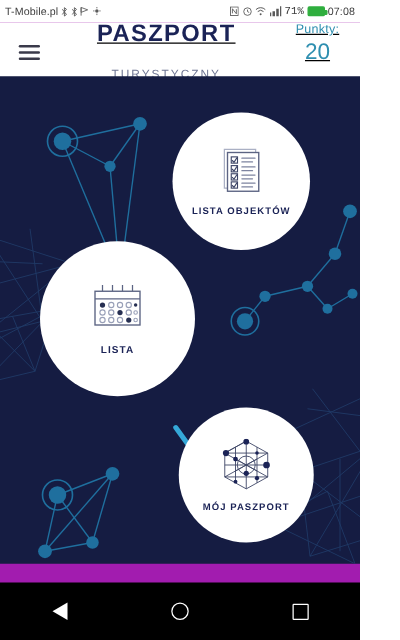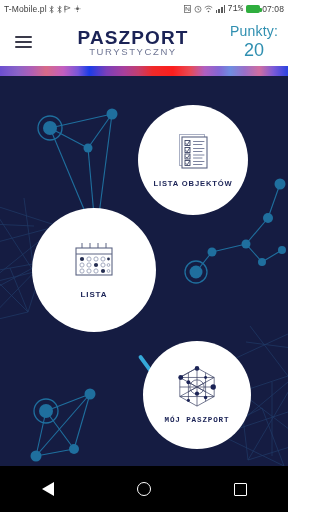--- a/index.html
+++ b/index.html
@@ -29,57 +29,57 @@
   .sb-pct{ font-size:8.5px; color:#3c3c3c;font-family:Liberation Mono, monospace; }
   .sb-time{ font-size:8.5px; color:#3c3c3c; }
   .bars { display:inline-flex; align-items:flex-end; gap:1px; height:8px; }
   .bars i { display:block; width:1.6px; background:#5a5a5a; }
   .bars i:nth-child(1){height:3px;} .bars i:nth-child(2){height:4.5px;}
   .bars i:nth-child(3){height:6px;} .bars i:nth-child(4){height:8px;}
 
   
   .header {
     position:absolute; top:18px; left:0; width:288px; height:48px;
-    background:#ffffff; display:flex; align-items:center;
+    background:#ffffff; display:flex; align-items:flex-start;text-decoration:underline;
   }
   .hamburger {
     width:46px; height:48px; display:flex; flex-direction:column;
     align-items:center; justify-content:center; gap:3.5px; cursor:pointer;
   }
   .hamburger span { display:block; width:17px; height:1.4px; background:#3a3a4a; border-radius:1px; }
   .titleblock { flex:1; text-align:center; line-height:1; padding-right:4px; }
   .title-main {
     font-size:19px; font-weight:700; color:#1b2356; letter-spacing:1.1px;
   }
   .title-sub {
-    font-size:9.5px; font-weight:400; color:#6f7694; letter-spacing:1.6px; margin-top:0;
+    font-size:9.5px; font-weight:400; color:#6f7694; letter-spacing:1.6px; margin-top:18px;
   }
   .points {
     width:64px; text-align:center; line-height:1.15; padding-right:4px;
   }
-  .points-label { font-size:14px; color:#2f8fb0; letter-spacing:.2px; }
+  .points-label { font-size:10px; color:#2f8fb0; letter-spacing:.2px; }
   .points-value { font-size:18px; color:#2f8fb0; font-weight:400; margin-top:1px; }
 
   
   .gradstrip {
     position:absolute; top:66px; left:0; width:288px; height:10px;
     background:
       linear-gradient(90deg,
         #6c4fd0 0%, #8a63c8 6%, #b05fb5 11%, #d66a88 16%,
         #c25ec0 22%, #7a57d8 27%, #1b3ce8 31%,
         #7b3fb8 37%, #a73f9c 43%, #c43e6f 48%,
         #ef2a2a 53%, #fb1e1e 60%, #e84a55 66%,
         #b05fc0 71%, #8467d4 76%, #6f8de0 80%,
         #9a6fc8 85%, #d06ea0 90%, #7a5ad8 95%, #2b43e0 100%);
     filter:blur(0.3px);
   }
 
   
   .main {
-    position:absolute; top:76px; left:0; width:316px; height:390px;
+    position:absolute; top:61px; left:0; width:316px; height:390px;
     background:#151c42; overflow:hidden;
   }
   .bgsvg { position:absolute; inset:0; width:288px; height:390px; display:block; }
 
   
   .connector { position:absolute; background:#35a8d8; border-radius:2px; }
   .conn-a { width:4px; height:34px; left:141px; top:188px; transform:rotate(38deg); transform-origin:center; }
   .conn-b { width:4px; height:36px; left:148px; top:276px; transform:rotate(-36deg); transform-origin:center; }
 
   
@@ -94,21 +94,21 @@
     text-align:center; white-space:nowrap;
   }
 
   .c-lista { width:110px; height:110px; left:138px; top:29px; }
   .c-lista .cicon { margin-bottom:9px; }
   .c-lista .clabel { font-size:7.6px; }
 
   .c-planer { width:124px; height:124px; left:32px; top:132px; }
   .c-planer .cicon { margin-bottom:11px; }
 
-  .c-paszport { width:108px; height:108px; left:143px; top:265px;font-family:Liberation Mono, monospace; }
+  .c-paszport { width:108px; height:108px; left:143px; top:265px; }
   .c-paszport .cicon { margin-bottom:8px; }
   .c-paszport .clabel { font-size:7.6px; }
 
   
   .navbar {
     position:absolute; bottom:0; left:0; width:288px; height:46px;
     background:#000000; display:flex; align-items:center; justify-content:space-around;
   }
   .navbtn { width:48px; height:46px; display:flex; align-items:center; justify-content:center; cursor:pointer; }
   .nav-back { width:0; height:0; border-top:7.5px solid transparent; border-bottom:7.5px solid transparent; border-right:12px solid #ffffff; }

